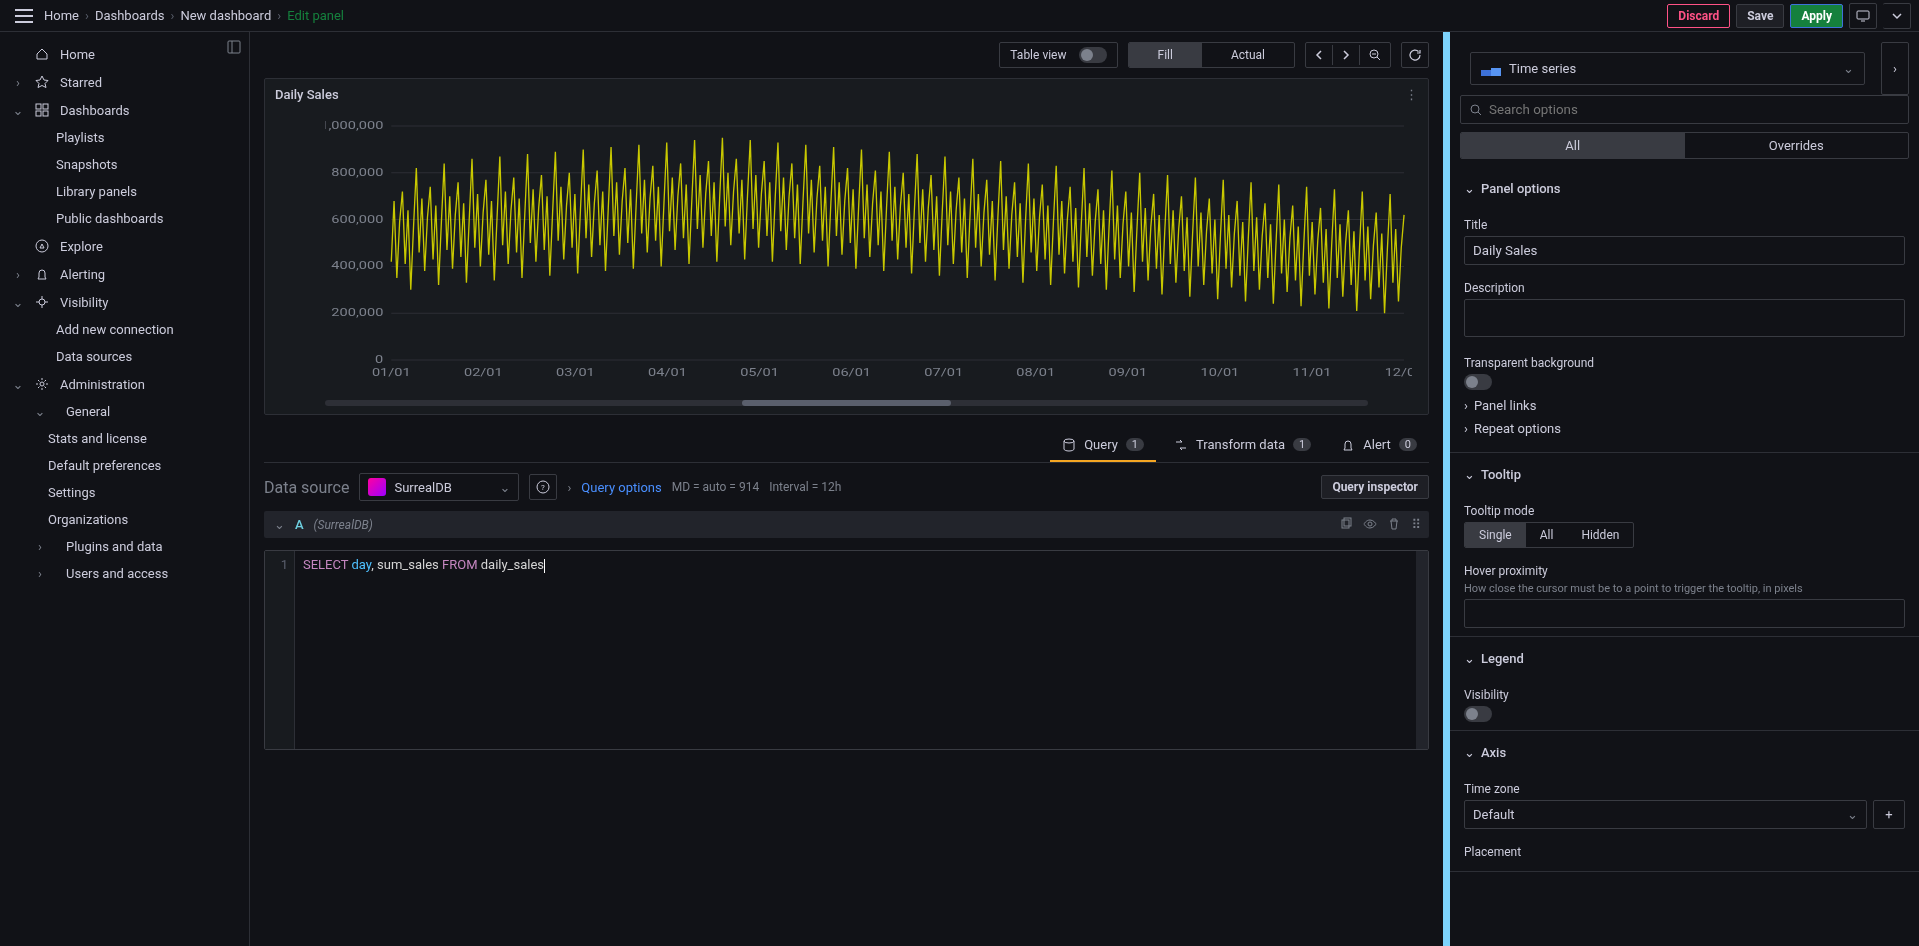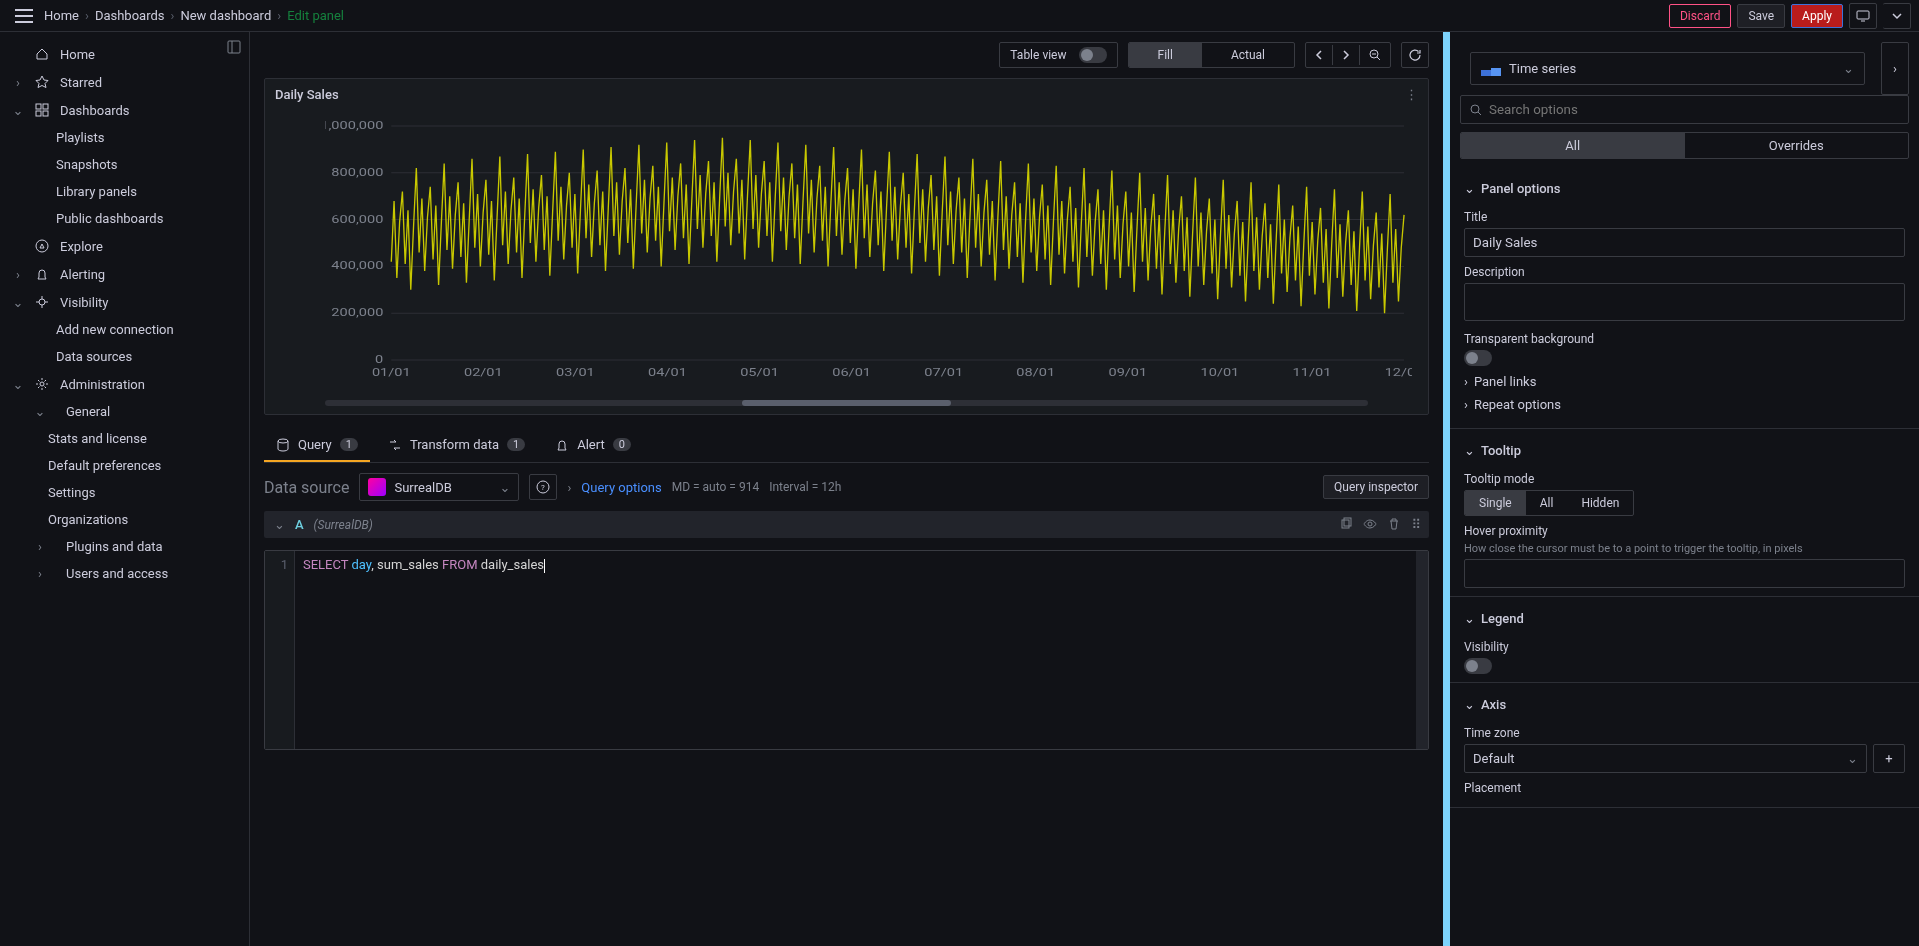--- a/index.html
+++ b/index.html
@@ -4,23 +4,23 @@
 <style>
 * { box-sizing: border-box; margin: 0; padding: 0; font-family: -apple-system, BlinkMacSystemFont, "Segoe UI", Roboto, sans-serif; }
 body { background: #111217; color: #ccccdc; font-size: 13px; overflow: hidden; height: 100vh; }
 .topbar { height: 32px; display: flex; align-items: center; padding: 0 8px; border-bottom: 1px solid #2d2f36; }
 .hamburger { width: 32px; height: 32px; display: flex; align-items: center; justify-content: center; cursor: pointer; }
 .breadcrumbs { display: flex; align-items: center; gap: 6px; margin-left: 4px; flex: 1; }
 .breadcrumb-item { color: #ccccdc; cursor: pointer; }
 .breadcrumb-item.muted { color: #15803d; cursor: default; }
 .breadcrumb-sep { color: #5a5f6c; }
 .top-actions { display: flex; gap: 6px; align-items: center; }
-.btn { padding: 4px 10px; border-radius: 2px; border: 1px solid #393b42; background: #1e1f25; color: #ccccdc; cursor: pointer; font-size: 12px; }
+.btn { padding: 4px 10px; border-radius: 2px; border: 1px solid #393b42; background: #1e1f25; color: #ccccdc; cursor: pointer; font-size: 12px; font-weight: bold; }
 .btn-discard { border-color: #ff5286; color: #ff5286; background: transparent; }
-.btn-apply { background: #b91c1c; border-color: #3d71d9; color: #fff; }
+.btn-apply { background: #15803d; border-color: #3d71d9; color: #fff; }
 .icon-btn { width: 28px; height: 26px; display: flex; align-items: center; justify-content: center; border: 1px solid #393b42; border-radius: 2px; cursor: pointer; }
 
 .main { display: flex; height: calc(100vh - 32px); }
 .sidebar { width: 250px; border-right: 1px solid #2d2f36; padding: 8px 0; overflow-y: auto; position: relative; }
 .sidebar-dock { position: absolute; top: 8px; right: 8px; cursor: pointer; color: #7c818c; }
 .nav-item { display: flex; align-items: center; padding: 6px 12px; gap: 10px; cursor: pointer; color: #ccccdc; }
 .nav-chevron { width: 12px; display: flex; justify-content: center; color: #7c818c; }
 .nav-icon { width: 16px; height: 16px; display: flex; align-items: center; justify-content: center; color: #ccccdc; }
 .nav-sub { padding-left: 56px; }
 .nav-sub .nav-item { padding-left: 0; }
@@ -44,21 +44,21 @@
 .panel-title { font-weight: 500; }
 .chart-area { height: 290px; position: relative; padding: 10px 16px 20px 60px; }
 .chart-svg { width: 100%; height: 100%; }
 .y-label { fill: #7c818c; font-size: 11px; text-anchor: end; }
 .x-label { fill: #7c818c; font-size: 11px; text-anchor: middle; }
 .chart-line { fill: none; stroke: #c8c800; stroke-width: 1; }
 .grid-line { stroke: #2d2f36; stroke-width: 1; }
 .chart-scrollbar { height: 6px; background: #2d2f36; margin: 0 60px 8px 60px; border-radius: 3px; position: relative; }
 .chart-scrollbar-thumb { position: absolute; height: 100%; background: #5a5f6c; border-radius: 3px; left: 40%; width: 20%; }
 
-.tabs { display: flex; gap: 6px; margin: 14px 14px 0; border-bottom: 1px solid #2d2f36; }
+.tabs { display: flex; gap: 6px; margin: 14px 14px 0; border-bottom: 1px solid #2d2f36; justify-content: flex-end; }
 .tab { display: flex; align-items: center; gap: 8px; padding: 8px 12px; cursor: pointer; border-bottom: 2px solid transparent; }
 .tab.active { border-bottom-color: #f5a623; }
 .tab-badge { background: #393b42; border-radius: 8px; padding: 0 6px; font-size: 11px; min-width: 16px; text-align: center; }
 
 .query-bar { display: flex; align-items: center; gap: 10px; padding: 10px 14px; }
 .ds-label { color: #7c818c; font-size: 16px; }
 .ds-select { display: flex; align-items: center; gap: 8px; border: 1px solid #393b42; border-radius: 2px; padding: 4px 8px; cursor: pointer; min-width: 160px; }
 .ds-logo { width: 18px; height: 18px; background: linear-gradient(135deg, #ff00a0, #9d00ff); border-radius: 3px; }
 .query-opts { color: #4a8fff; cursor: pointer; display: flex; align-items: center; gap: 4px; }
 .query-meta { color: #7c818c; font-size: 12px; }
@@ -83,21 +83,21 @@
 .viz-picker { display: flex; align-items: center; gap: 8px; padding: 8px 10px; border: 1px solid #393b42; margin: 10px; border-radius: 2px; cursor: pointer; }
 .viz-icon { width: 20px; height: 14px; background: linear-gradient(to top, #3d71d9 0%, #3d71d9 40%, transparent 40%), linear-gradient(to top, #5794f2 0%, #5794f2 60%, transparent 60%); background-size: 50% 100%; background-repeat: no-repeat; background-position: left, right; }
 .search-opts { margin: 0 10px; padding: 6px 8px; border: 1px solid #393b42; border-radius: 2px; display: flex; align-items: center; gap: 6px; }
 .search-opts input { background: transparent; border: none; color: #ccccdc; outline: none; flex: 1; }
 .filter-tabs { display: flex; margin: 8px 10px; border: 1px solid #393b42; border-radius: 2px; overflow: hidden; }
 .filter-tab { flex: 1; text-align: center; padding: 5px; cursor: pointer; }
 .filter-tab.active { background: #393b42; }
 
 .section { padding: 8px 14px; border-bottom: 1px solid #2d2f36; }
 .section-header { font-weight: 500; padding: 6px 0; cursor: pointer; display: flex; align-items: center; gap: 6px; }
-.field-label { font-size: 12px; color: #ccccdc; margin-top: 8px; margin-bottom: 4px; }
+.field-label { font-size: 12px; color: #ccccdc; margin-top: 16px; margin-bottom: 4px; }
 .field-desc { font-size: 11px; color: #7c818c; margin-bottom: 4px; }
 .field-input { width: 100%; padding: 6px 8px; background: #111217; border: 1px solid #393b42; border-radius: 2px; color: #ccccdc; }
 .field-textarea { width: 100%; height: 38px; padding: 6px 8px; background: #111217; border: 1px solid #393b42; border-radius: 2px; color: #ccccdc; resize: none; }
 .sub-section { padding: 8px 0; display: flex; align-items: center; gap: 6px; cursor: pointer; }
 .radio-group { display: inline-flex; border: 1px solid #393b42; border-radius: 2px; overflow: hidden; }
 .radio-item { padding: 5px 14px; cursor: pointer; font-size: 12px; }
 .radio-item.active { background: #393b42; }
 .select-row { display: flex; gap: 6px; }
 .select-box { flex: 1; padding: 6px 8px; background: #111217; border: 1px solid #393b42; border-radius: 2px; display: flex; justify-content: space-between; align-items: center; cursor: pointer; }
 .add-btn { width: 32px; display: flex; align-items: center; justify-content: center; border: 1px solid #393b42; border-radius: 2px; cursor: pointer; }

